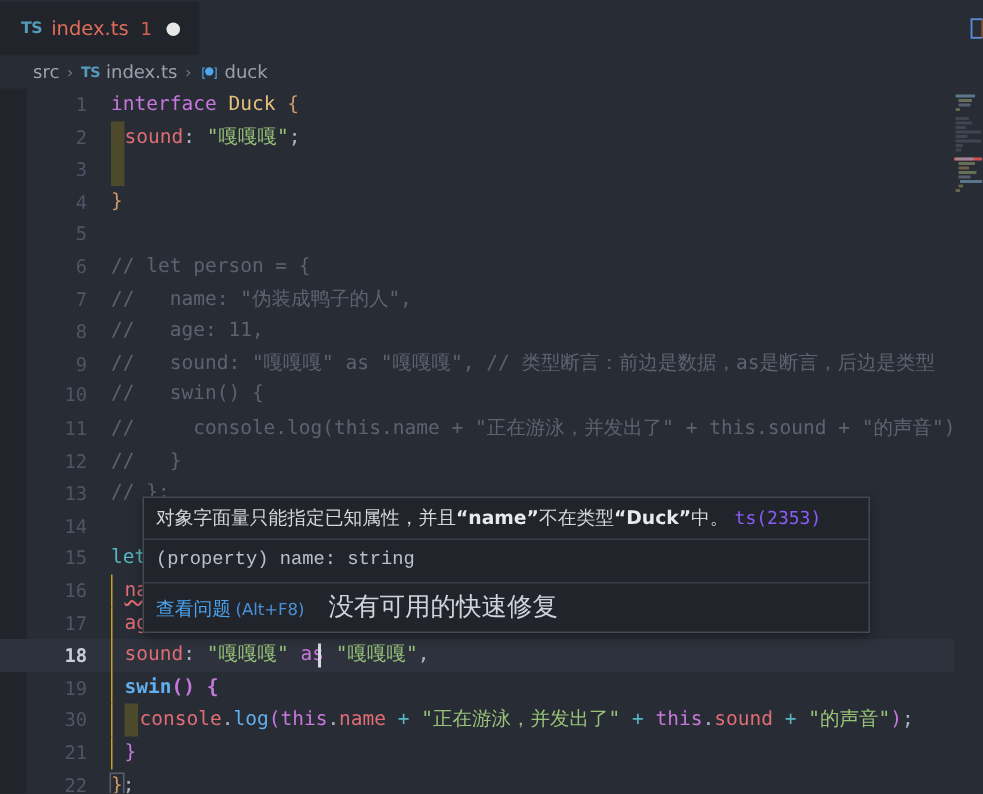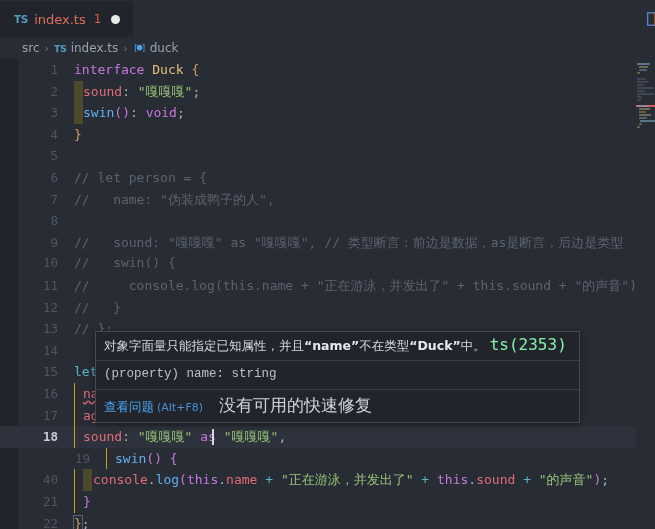--- a/index.html
+++ b/index.html
@@ -132,21 +132,21 @@
     border-top: 1px solid #3a3f47; padding: 5px 8px 6px 8px; line-height: 17px;
   }
   .hover-actions {
     border-top: 1px solid #3a3f47; padding: 4px 8px 5px 8px;
     display: flex; align-items: baseline; gap: 16px;
     font-size: 12.5px;
   }
   .hover-link { color: #4aa3f0; cursor: pointer; }
   .hover-kbd { color: #4a90d9; font-size: 11px; margin-left: 3px; }
   .hover-none { color: #cfd4dc; font-size: 17px; }
-  .ts-code { color: #86efac; font-family: "DejaVu Sans Mono", "Liberation Mono", monospace; font-size: 16px; }
+  .ts-code { color: #8b5cf6; font-family: "DejaVu Sans Mono", "Liberation Mono", monospace; font-size: 12px; }
   .bold-q { font-weight: bold; color: #e6eaf0; }
 
   
   .minimap {
     position: absolute; right: 0; top: 59px; width: 19px; height: 470px;
     background: #282c34; overflow: hidden;
   }
   .mm-line { position: absolute; height: 2px; border-radius: 0.5px; opacity: 0.62; }
   .mm-err { position: absolute; left: 0; width: 19px; height: 2px; background: #e05252; opacity: 0.95; }
 
@@ -207,21 +207,20 @@
 
       <div class="line" style="top:21.6px;position:absolute;left:0;right:0;">
         <span class="ln">2</span>
         <span class="guide block" style="left:74px;"></span>
         <span class="src" style="left:83px;"><span class="prp">sound</span><span class="pun">: </span><span class="str">"嘎嘎嘎"</span><span class="pun">;</span></span>
       </div>
 
       <div class="line" style="top:43.2px;position:absolute;left:0;right:0;">
         <span class="ln">3</span>
         <span class="guide block" style="left:74px;"></span>
-        <span class="src" style="left:83px;"><span class="fn">swin</span><span class="brc2">()</span><span class="pun">: </span><span class="k">void</span><span class="pun">;</span></span>
       </div>
 
       <div class="line" style="top:64.8px;position:absolute;left:0;right:0;">
         <span class="ln">4</span>
         <span class="src"><span class="brc">}</span></span>
       </div>
 
       <div class="line" style="top:86.4px;position:absolute;left:0;right:0;">
         <span class="ln">5</span>
         <span class="src"></span>
@@ -232,20 +231,21 @@
         <span class="src cm">// let person = {</span>
       </div>
 
       <div class="line" style="top:129.6px;position:absolute;left:0;right:0;">
         <span class="ln">7</span>
         <span class="src cm">//   name: "伪装成鸭子的人",</span>
       </div>
 
       <div class="line" style="top:151.2px;position:absolute;left:0;right:0;">
         <span class="ln">8</span>
+        <span class="src cm">//   age: 11,</span>
       </div>
 
       <div class="line" style="top:172.8px;position:absolute;left:0;right:0;">
         <span class="ln">9</span>
         <span class="src cm">//   sound: "嘎嘎嘎" as "嘎嘎嘎", // 类型断言：前边是数据，as是断言，后边是类型</span>
       </div>
 
       <div class="line" style="top:193px;position:absolute;left:0;right:0;">
         <span class="ln">10</span>
         <span class="src cm">//   swin() {</span>
@@ -288,28 +288,28 @@
         <span class="src" style="left:83px;"><span class="prp">age</span><span class="pun">: </span><span class="num">11</span><span class="pun">,</span></span>
       </div>
 
       <div class="line cur" style="top:367.2px;position:absolute;left:0;right:0;">
         <span class="ln">18</span>
         <span class="guide active" style="left:74px;"></span>
         <span class="src" style="left:83px;"><span class="prp">sound</span><span class="pun">: </span><span class="str">"嘎嘎嘎"</span><span class="pun"> </span><span class="k">as</span><span class="pun"> </span><span class="str">"嘎嘎嘎"</span><span class="pun">,</span></span>
         <span style="position:absolute;left:212px;top:3px;width:1.6px;height:16px;background:#d7dae0;"></span>
       </div>
 
-      <div class="line" style="top:388.8px;position:absolute;left:0;right:0;margin-left:32px;">
+      <div class="line" style="top:388.8px;position:absolute;left:0;right:0;">
         <span class="ln">19</span>
         <span class="guide active" style="left:74px;"></span>
-        <span class="src" style="left:83px;"><span class="fn">swin</span><span class="brc2">()</span><span class="pun"> </span><span class="brc2">{</span></span>
+        <span class="src" style="left:83px;font-weight:bold;"><span class="fn">swin</span><span class="brc2">()</span><span class="pun"> </span><span class="brc2">{</span></span>
       </div>
 
       <div class="line" style="top:410.4px;position:absolute;left:0;right:0;">
-        <span class="ln">40</span>
+        <span class="ln">30</span>
         <span class="guide active" style="left:74px;"></span>
         <span class="guide block" style="left:83px;"></span>
         <span class="src" style="left:93px;"><span class="var">console</span><span class="pun">.</span><span class="fn">log</span><span class="brc2">(</span><span class="k">this</span><span class="pun">.</span><span class="prp">name</span><span class="pun"> </span><span class="op">+</span><span class="pun"> </span><span class="str">"正在游泳，并发出了"</span><span class="pun"> </span><span class="op">+</span><span class="pun"> </span><span class="k">this</span><span class="pun">.</span><span class="prp">sound</span><span class="pun"> </span><span class="op">+</span><span class="pun"> </span><span class="str">"的声音"</span><span class="brc2">)</span><span class="pun">;</span></span>
       </div>
 
       <div class="line" style="top:432px;position:absolute;left:0;right:0;">
         <span class="ln">21</span>
         <span class="guide active" style="left:74px;"></span>
         <span class="src" style="left:83px;"><span class="brc2">}</span></span>
       </div>

